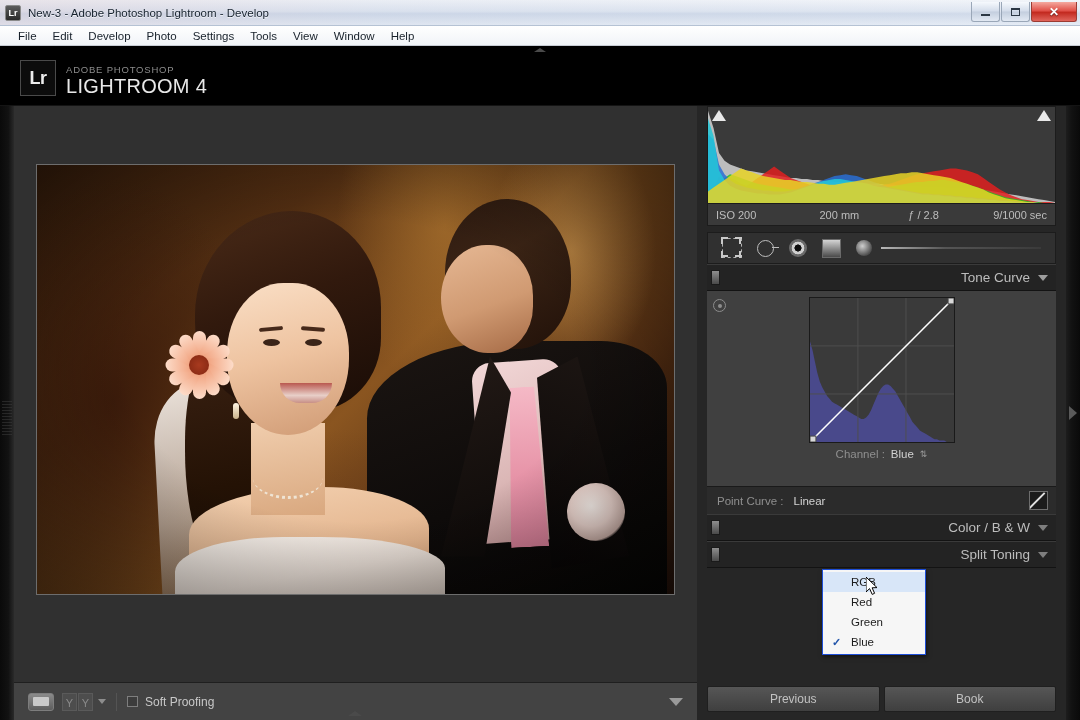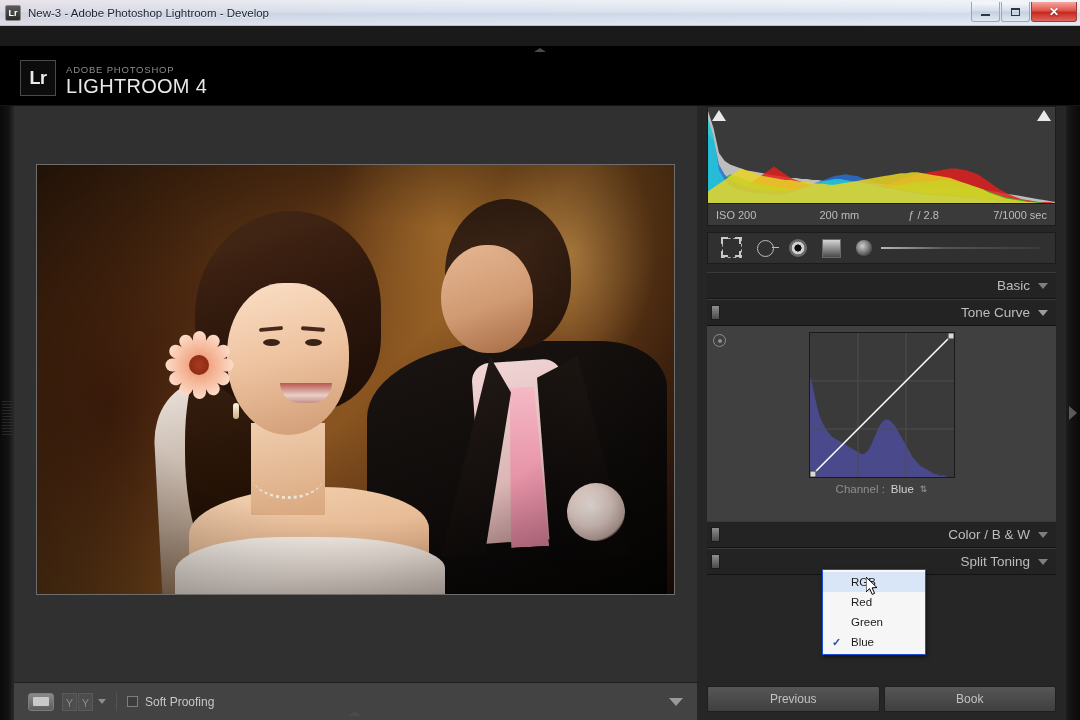--- a/index.html
+++ b/index.html
@@ -421,20 +421,31 @@
         </div>
       <div class="tb-btn">
           <span class="glyph-max"></span>
         </div>
       <div class="tb-btn close">
           <span class="glyph-close">✕</span>
         </div>
     </div>
   </div>
 
+  <div class="menubar">
+    <div class="menu-item">File</div>
+    <div class="menu-item">Edit</div>
+    <div class="menu-item">Develop</div>
+    <div class="menu-item">Photo</div>
+    <div class="menu-item">Settings</div>
+    <div class="menu-item">Tools</div>
+    <div class="menu-item">View</div>
+    <div class="menu-item">Window</div>
+    <div class="menu-item">Help</div>
+  </div>
 
   <div class="lr-frame">
 
     <div class="lr-top">
       <div class="lr-topcollapse">
         <div class="tri-up small"></div>
       </div>
       <div class="logo-box">
         <div class="logo-sq">Lr</div>
         <div class="logo-txt">
@@ -550,36 +561,32 @@
             <i></i>
           </div>
         <div class="hist-clip r">
             <i></i>
           </div>
       </div>
       <div class="hist-meta">
         <span>ISO 200</span>
         <span>200 mm</span>
         <span>ƒ / 2.8</span>
-        <span>7/1000 sec</span>
+        <span>9/1000 sec</span>
       </div>
 
       <div class="toolstrip">
         <div class="ti crop"></div>
         <div class="ti spot"></div>
         <div class="ti redeye"></div>
         <div class="ti grad"></div>
         <div class="ti brush"></div>
         <div class="brush-line"></div>
       </div>
 
-      <div class="panel-hdr" style="margin-top:8px;">
-        <div class="ttl">Basic</div>
-        <div class="tri"></div>
-      </div>
 
       <div class="panel-hdr">
         <div class="sw"></div>
         <div class="ttl">Tone Curve</div>
         <div class="tri open"></div>
       </div>
 
       <div class="tc-body">
         <div class="tat"></div>
         <div class="curve-wrap">
@@ -600,20 +607,25 @@
               </g>
           </svg>
         </div>
         <div class="tc-channel">
           <span>Channel :</span>
           <span class="val">Blue</span>
           <span class="spin">⇅</span>
         </div>
       </div>
 
+      <div class="pointcurve-row">
+        <span class="pc-l">Point Curve :</span>
+        <span class="pc-v">Linear</span>
+        <div class="pc-icon"></div>
+      </div>
 
       <div class="panel-hdr">
         <div class="sw"></div>
         <div class="ttl">Color / B &amp; W</div>
         <div class="tri"></div>
       </div>
 
       <div class="panel-hdr">
         <div class="sw"></div>
         <div class="ttl">Split Toning</div>

